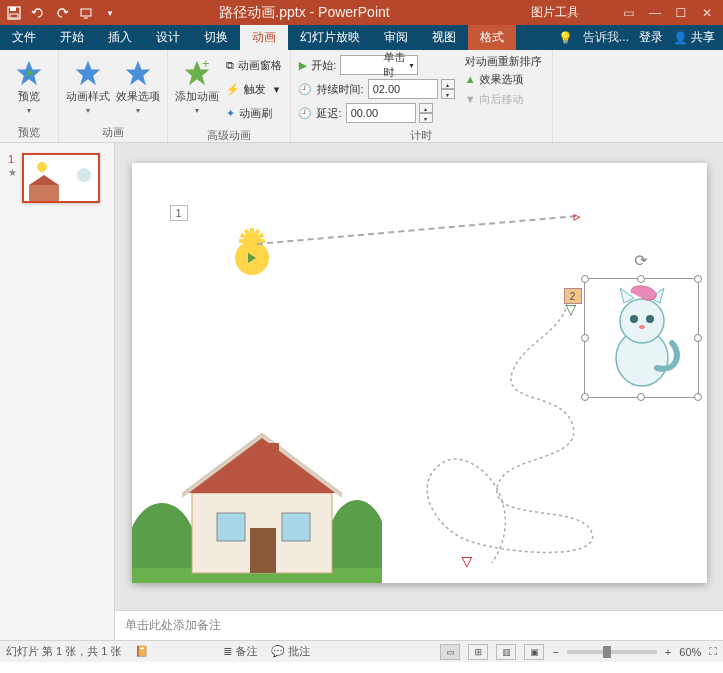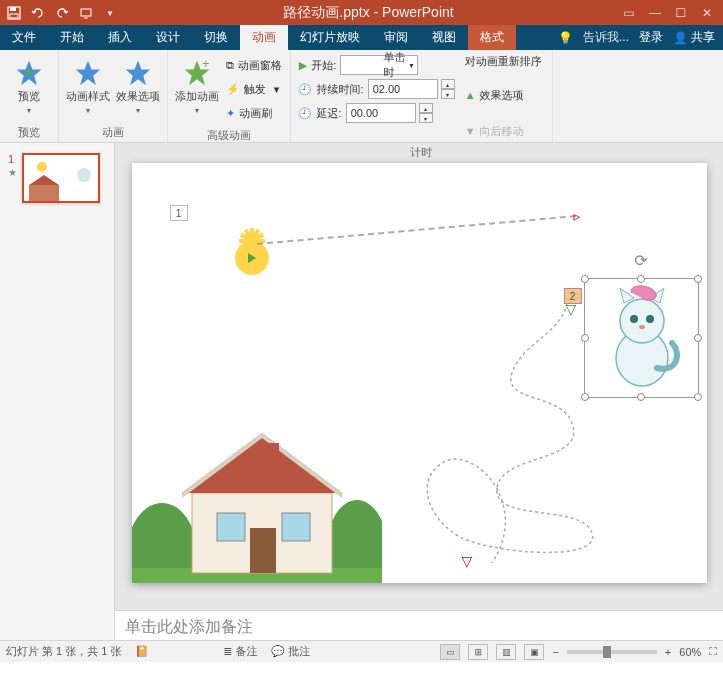--- a/index.html
+++ b/index.html
@@ -34,37 +34,37 @@
 
 .adv-col { display:flex; flex-direction:column; gap:2px; padding:2px 4px; font-size:11px; color:#333;}
 .adv-item { display:flex; align-items:center; gap:4px; cursor:pointer; height:22px;}
 
 .timing-col { display:flex; flex-direction:column; gap:2px; padding:2px 4px;}
 .timing-row { display:flex; align-items:center; gap:4px; font-size:11px; color:#333; height:22px;}
 .timing-input { width:70px; height:20px; border:1px solid #ababab; background:#fff; display:flex; align-items:center; padding:0 4px; font-size:11px;}
 .spinner { width:14px; display:flex; flex-direction:column; margin-left:-1px;}
 .spinner-btn{height:10px;border:1px solid #ababab;background:#f5f5f5;font-size:6px;display:flex;align-items:center;justify-content:center;cursor:pointer;}
 
-.reorder-col{display:flex;flex-direction:column;gap:16px;padding:2px 6px;font-size:11px;color:#333;justify-content:flex-end;}
+.reorder-col{display:flex;flex-direction:column;gap:0;padding:2px 6px;font-size:11px;color:#333;justify-content:flex-end;}
 .reorder-btn{display:flex;align-items:center;gap:4px;height:20px;cursor:pointer;}
 .reorder-btn.disabled{color:#b0b0b0;}
 
 
 .main { display: flex; height: 497px; background: #e6e6e6; }
 .thumbs { width: 115px; background: #f5f5f5; border-right: 1px solid #d4d4d4; padding: 10px 8px; }
 .thumb-item { display: flex; gap: 4px; }
 .thumb-num { font-size: 11px; color: #b7472a; width:10px; }
 .thumb-star { font-size:10px; color:#888; margin-top:2px;}
 .thumb { width: 78px; height: 50px; background: #fff; border: 2px solid #d24726; box-shadow: 0 1px 3px rgba(0,0,0,0.2); position:relative;}
 
 .slide-area { flex:1; display:flex; flex-direction:column; background:#e6e6e6;}
 .canvas-wrap{flex:1; display:flex; align-items:flex-start; justify-content:center; padding:20px 10px 10px; overflow:hidden; position:relative;}
 .slide { width: 575px; height: 420px; background:#fff; box-shadow:0 2px 8px rgba(0,0,0,0.3); position:relative;}
 
-.notes-pane{height:30px; background:#fff; border-top:1px solid #d4d4d4; padding:6px 10px; color:#888; font-size:16px; cursor:text;}
+.notes-pane{height:30px; background:#fff; border-top:1px solid #d4d4d4; padding:6px 10px; color:#888; font-size:12px; cursor:text;}
 
 
 .anim-tag{position:absolute; border:1px solid #bbb; background:#fdfdfd; width:18px; height:16px; font-size:10px; display:flex; align-items:center; justify-content:center; color:#555;}
 .sun{position:absolute; left:85px; top:60px; width:70px; height:70px;}
 .sun-core{width:34px;height:34px;background:#ffd54a;border-radius:50%;position:absolute;left:18px;top:18px;display:flex;align-items:center;justify-content:center;}
 .sun-ray{position:absolute;left:33px;top:33px;width:4px;height:18px;background:#ffd54a;transform-origin:2px -15px;}
 .play-tri{width:0;height:0;border-left:8px solid #5a9e4a;border-top:5px solid transparent;border-bottom:5px solid transparent;}
 
 .path1{position:absolute;left:125px;top:80px;width:320px;height:2px;border-top:2px dashed #aaa;transform-origin:left;transform:rotate(-5deg);}
 .red-arrow{position:absolute;color:#c00;font-size:14px;}
@@ -117,20 +117,21 @@
       </div>
     <div class="qat-icon">
         <svg width="14" height="14" viewBox="0 0 14 14">
           <rect x="2" y="3" width="10" height="7" fill="none" stroke="#fff"></rect>
           <path d="M5 12 L9 12" stroke="#fff"></path>
         </svg>
       </div>
     <div class="qat-icon" style="font-size:9px;">▾</div>
   </div>
   <div class="title-center">路径动画.pptx - PowerPoint</div>
+  <div class="title-tools">图片工具</div>
   <div class="win-controls">
     <div class="win-btn">▭</div>
     <div class="win-btn">—</div>
     <div class="win-btn">☐</div>
     <div class="win-btn">✕</div>
   </div>
 </div>
 
 <div class="tabs">
   <div class="tab">文件</div>

